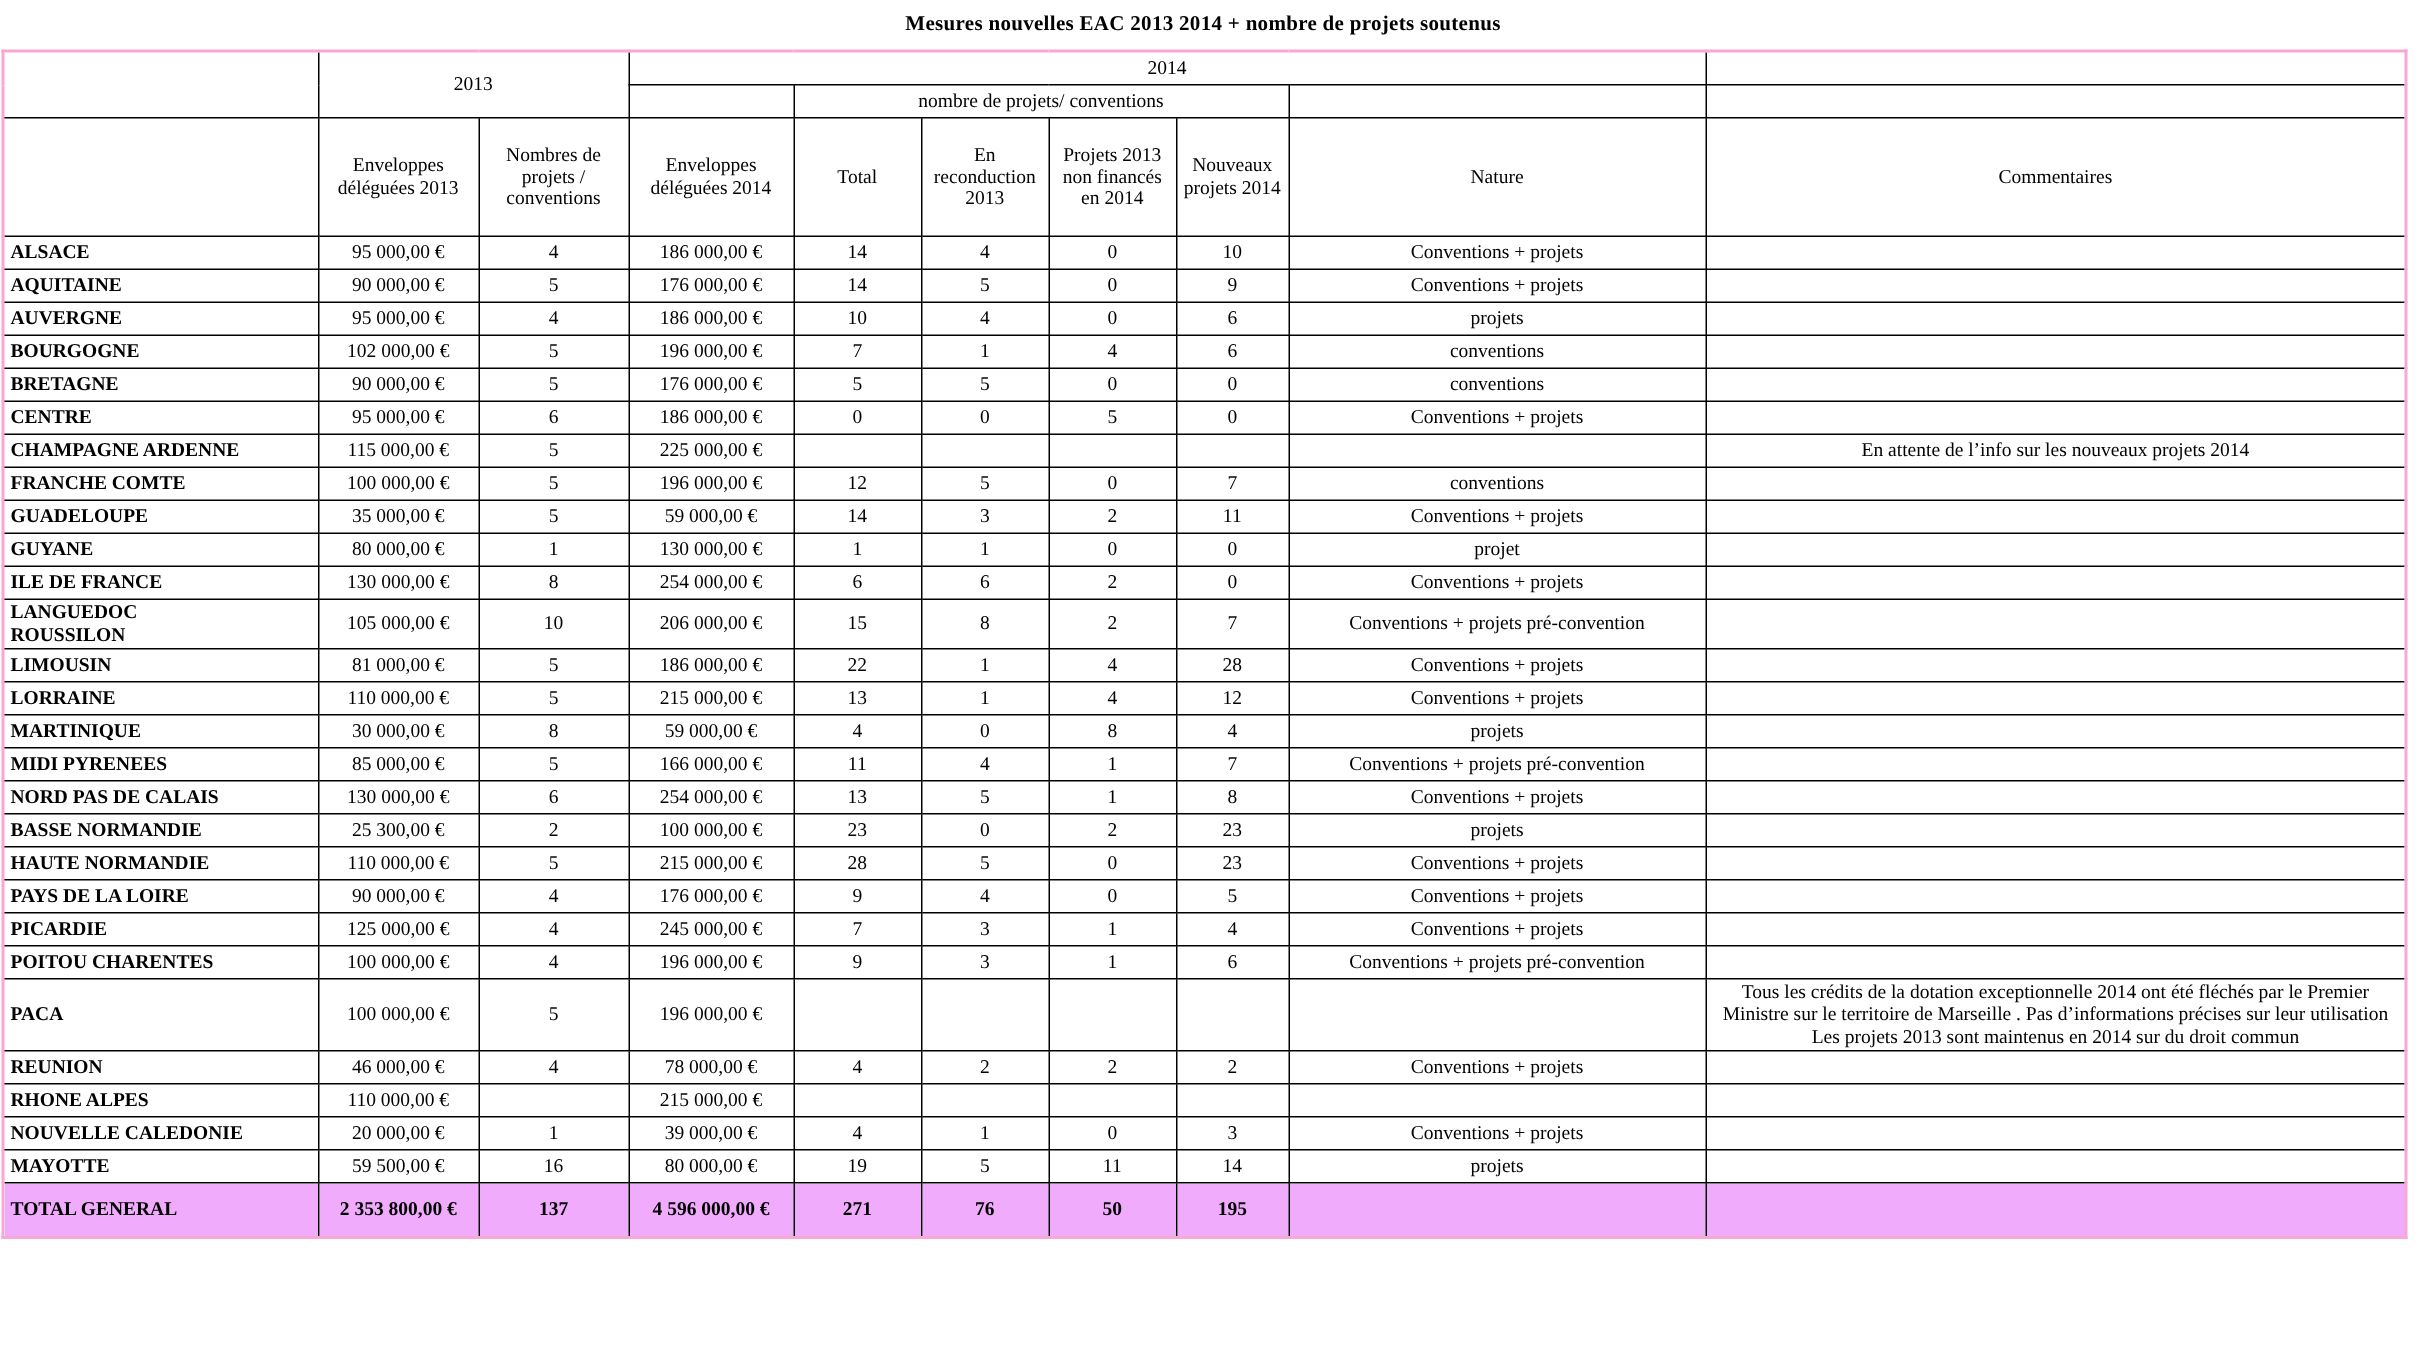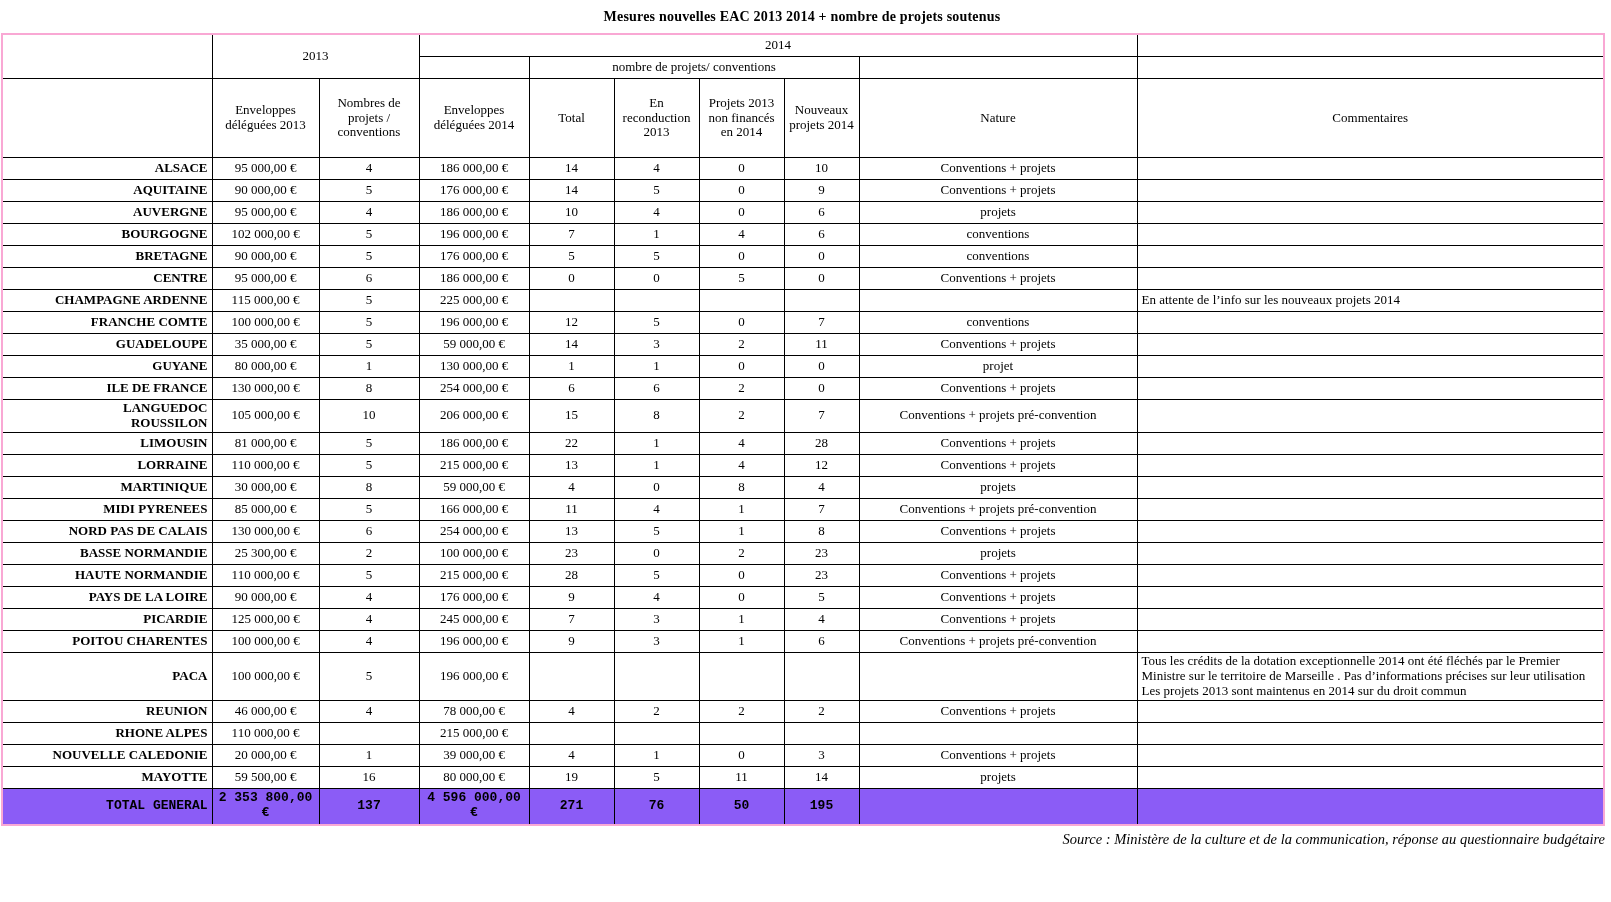--- a/index.html
+++ b/index.html
@@ -18,27 +18,27 @@
     margin:8px 0 0 1px;border:2px solid #f9a8d4;
   }
   table.budget td{
     border:1px solid #000;font-size:13px;padding:1px 4px;
     vertical-align:middle;line-height:1.15;overflow:hidden;
   }
   thead td{text-align:center;}
   tr.h1 td,tr.h2 td{height:19px;font-weight:normal;}
   tr.h3 td{height:76px;font-weight:normal;padding:1px 2px;}
   tbody td{height:19px;}
-  .c-region{font-weight:bold;text-align:right;padding-left:9px;white-space:pre-line;}
+  .c-region{font-weight:bold;text-align:left;padding-left:9px;white-space:pre-line;}
   .c-money{text-align:center;padding-right:10px;}
   .c-num{text-align:center;}
   .c-nature{text-align:center;padding:1px 2px;}
-  .c-comment{text-align:left;padding-left:10px;padding-right:6px;}
+  .c-comment{text-align:center;padding-left:10px;padding-right:6px;}
   .comment-long{line-height:25px;}
-  tfoot td{font-weight:bold;background:#8b5cf6;height:33px;font-family:Liberation Mono, monospace;}
+  tfoot td{font-weight:bold;background:#f0abfc;height:33px;}
   .source-note{
     width:1605px;text-align:right;font-style:italic;font-size:14.5px;
     padding-top:5px;
   }
 </style>
 </head>
 <body>
 
 <div class="page">
   <div class="doc-title">Mesures nouvelles EAC 2013 2014 + nombre de projets soutenus</div>
@@ -418,14 +418,13 @@
         <td class="c-num">271</td>
         <td class="c-num">76</td>
         <td class="c-num">50</td>
         <td class="c-num">195</td>
         <td class="c-nature"></td>
         <td class="c-comment"></td>
       </tr>
     </tfoot>
   </table>
 
-  <div class="source-note">Source : Ministère de la culture et de la communication, réponse au questionnaire budgétaire</div>
 </div>
 
 </body></html>

